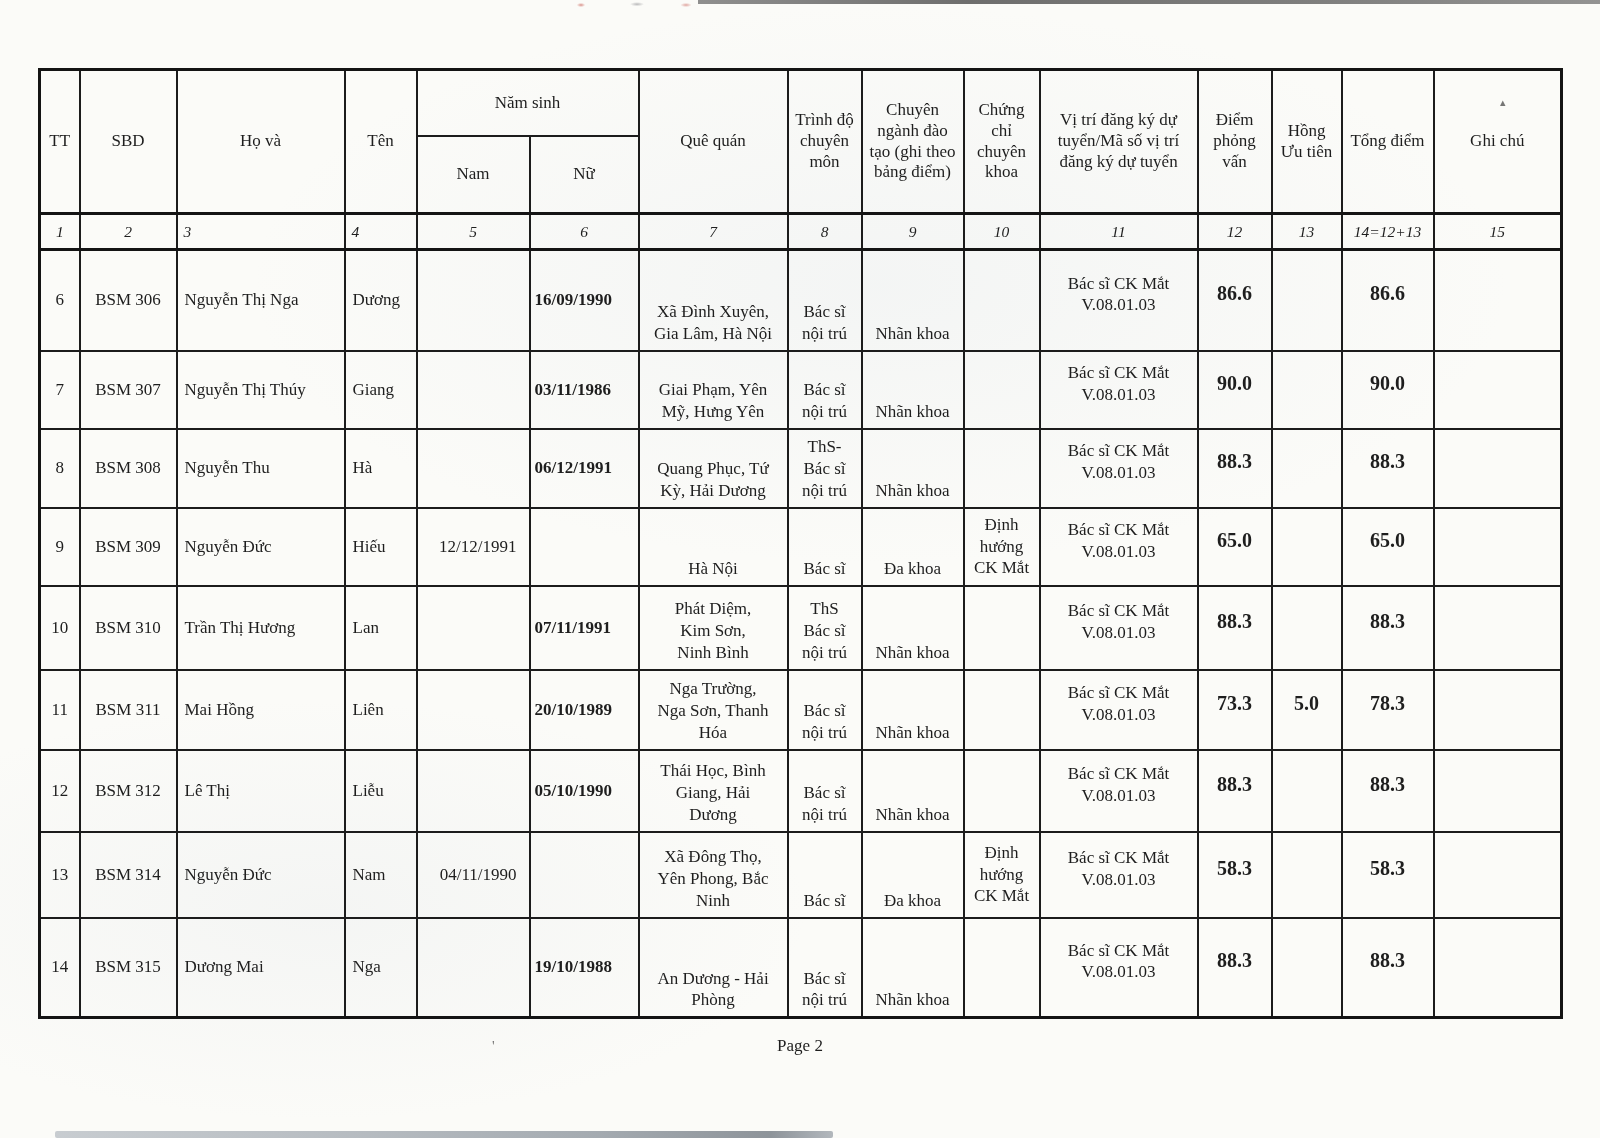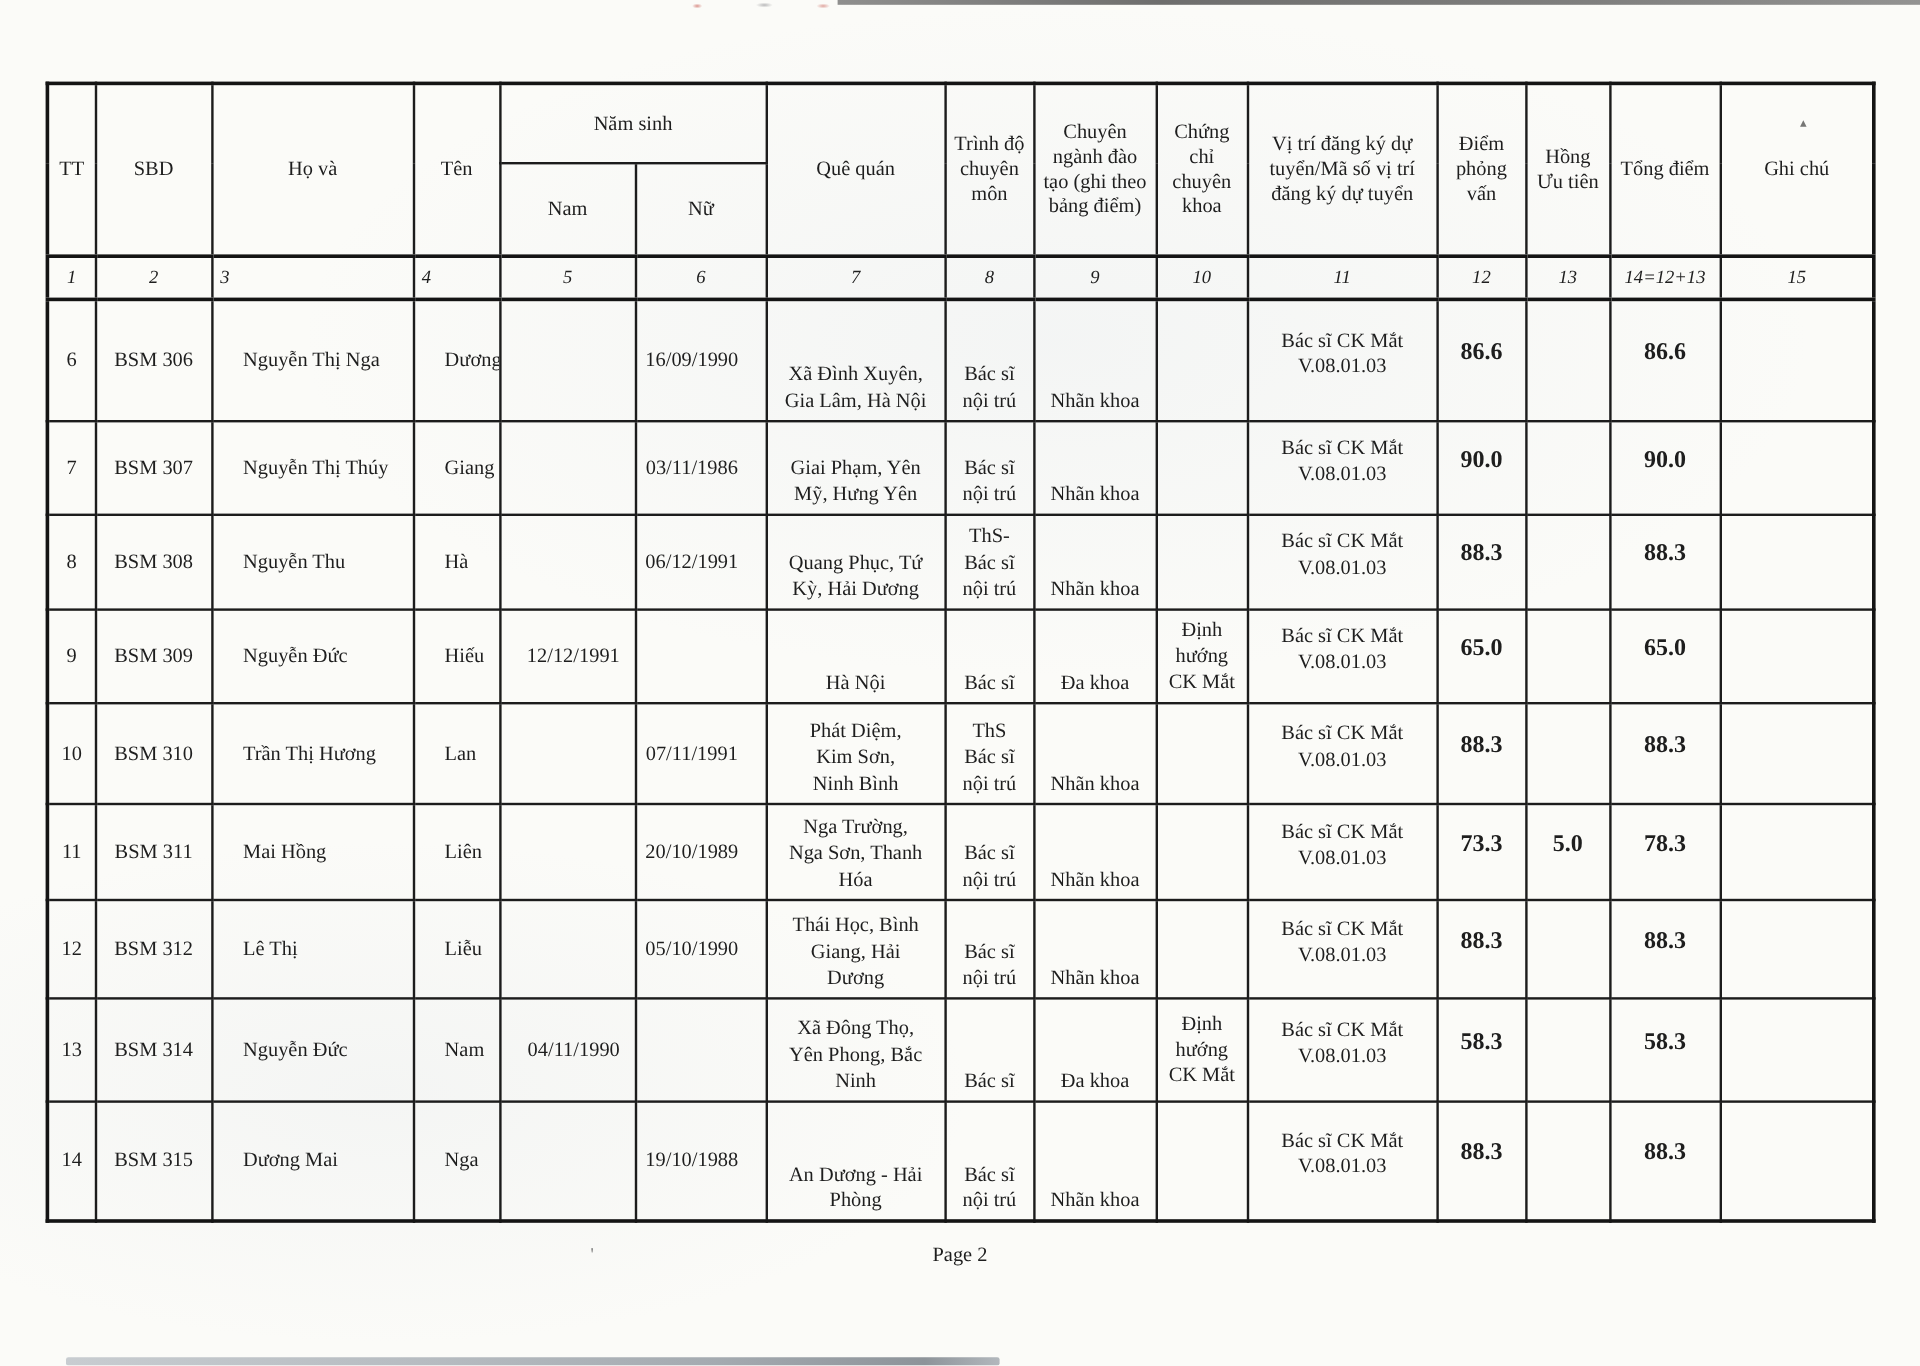--- a/index.html
+++ b/index.html
@@ -51,23 +51,23 @@
 
   
   tr.nums td{
     font-style:italic;font-weight:normal;font-size:15.5px;
     border-top:3px solid #141414;border-bottom:3px solid #141414;
     height:31px;padding:1px 4px;
   }
   tr.nums td.nleft{text-align:left;padding-left:6px;}
 
   
-  tr.r td:nth-child(3), tr.r td:nth-child(4){text-align:left;padding-left:25px;}
+  tr.r td:nth-child(3), tr.r td:nth-child(4){text-align:left;padding-left:7px;}
   tr.r td:nth-child(5){text-align:right;padding-right:12px;margin-left:44px;}
-  tr.r td:nth-child(6){text-align:center;padding-right:19px;}
+  tr.r td:nth-child(6){text-align:left;padding-right:19px;font-weight:bold;}
   tr.r td:nth-child(7), tr.r td:nth-child(8), tr.r td:nth-child(9){
     vertical-align:bottom;padding-bottom:5px;}
   tr.r td:nth-child(10){vertical-align:middle;}
   tr.r td:nth-child(11){vertical-align:middle;padding-bottom:14px;text-align:center;}
   tr.r td:nth-child(12), tr.r td:nth-child(13), tr.r td:nth-child(14){
     font-weight:bold;font-size:20px;padding-bottom:14px;}
 
   .footer{
     position:absolute;left:720px;top:1036px;width:160px;
     text-align:center;font-size:17px;font-weight:normal;color:#1e1e1e;

